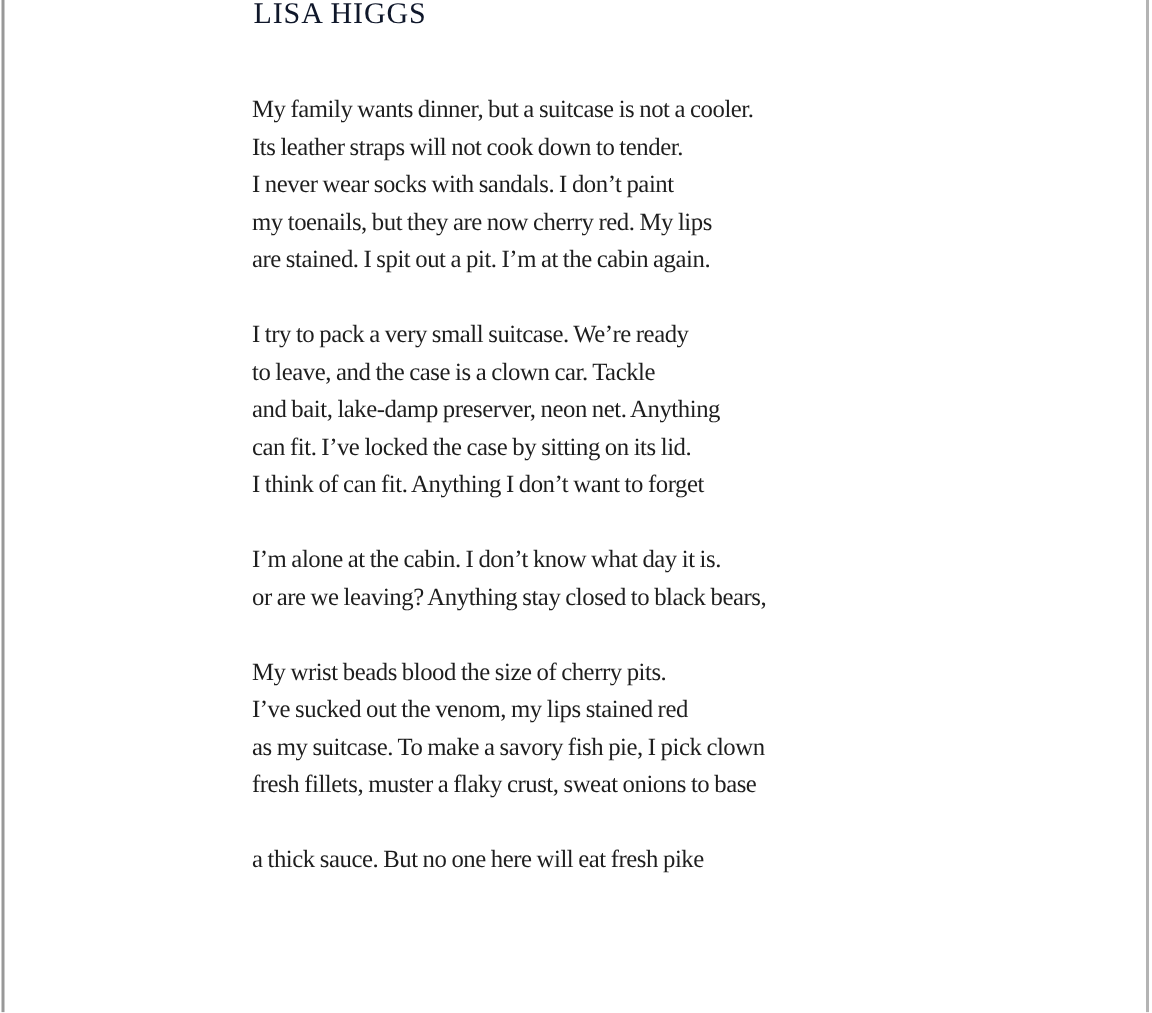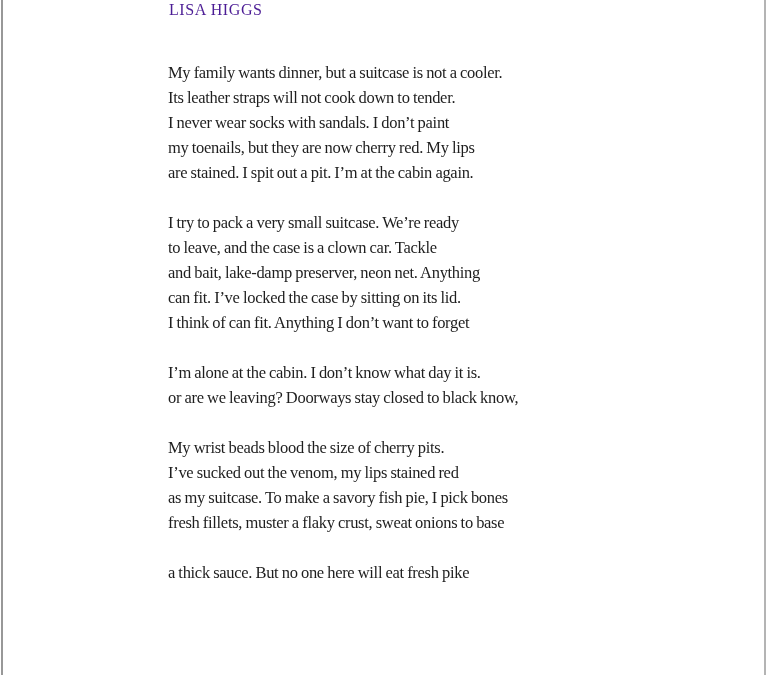--- a/index.html
+++ b/index.html
@@ -27,24 +27,24 @@
   }
   .page-edge-right {
     left: 764px;
     width: 2px;
     background: #b4b4b4;
   }
   .running-header {
     position: absolute;
     left: 169px;
     top: 1px;
-    font-size: 16px;
+    font-size: 20px;
     line-height: 17px;
     letter-spacing: 0.6px;
-    color: #4c1d95;
+    color: #0f172a;
     white-space: nowrap;
   }
   .poem {
     position: absolute;
     left: 168px;
     top: 60px;
     color: #1e1e1e;
     font-size: 16.5px;
     line-height: 25px;
     letter-spacing: -0.3px;
@@ -81,27 +81,27 @@
     <div class="stanza">
       <div class="poem-line">I try to pack a very small suitcase. We’re ready</div>
       <div class="poem-line">to leave, and the case is a clown car. Tackle</div>
       <div class="poem-line">and bait, lake-damp preserver, neon net. Anything</div>
       <div class="poem-line">can fit. I’ve locked the case by sitting on its lid.</div>
       <div class="poem-line">I think of can fit. Anything I don’t want to forget</div>
     </div>
 
     <div class="stanza">
       <div class="poem-line">I’m alone at the cabin. I don’t know what day it is.</div>
-      <div class="poem-line">or are we leaving? Doorways stay closed to black know,</div>
+      <div class="poem-line">or are we leaving? Anything stay closed to black bears,</div>
     </div>
 
     <div class="stanza">
       <div class="poem-line">My wrist beads blood the size of cherry pits.</div>
       <div class="poem-line">I’ve sucked out the venom, my lips stained red</div>
-      <div class="poem-line">as my suitcase. To make a savory fish pie, I pick bones</div>
+      <div class="poem-line">as my suitcase. To make a savory fish pie, I pick clown</div>
       <div class="poem-line">fresh fillets, muster a flaky crust, sweat onions to base</div>
     </div>
 
     <div class="stanza">
       <div class="poem-line">a thick sauce. But no one here will eat fresh pike</div>
     </div>
 
   </div>
 
 </div>

